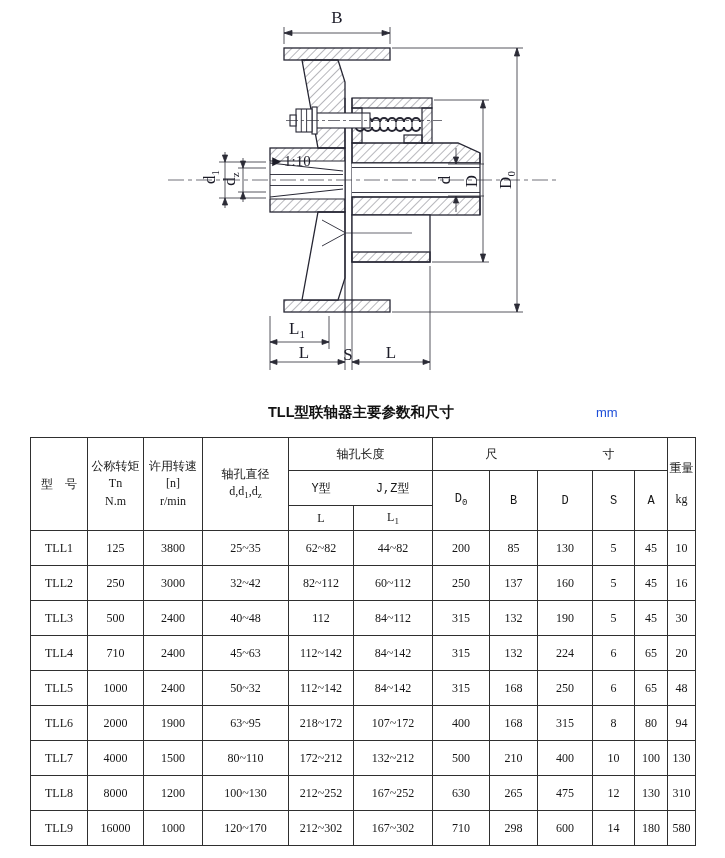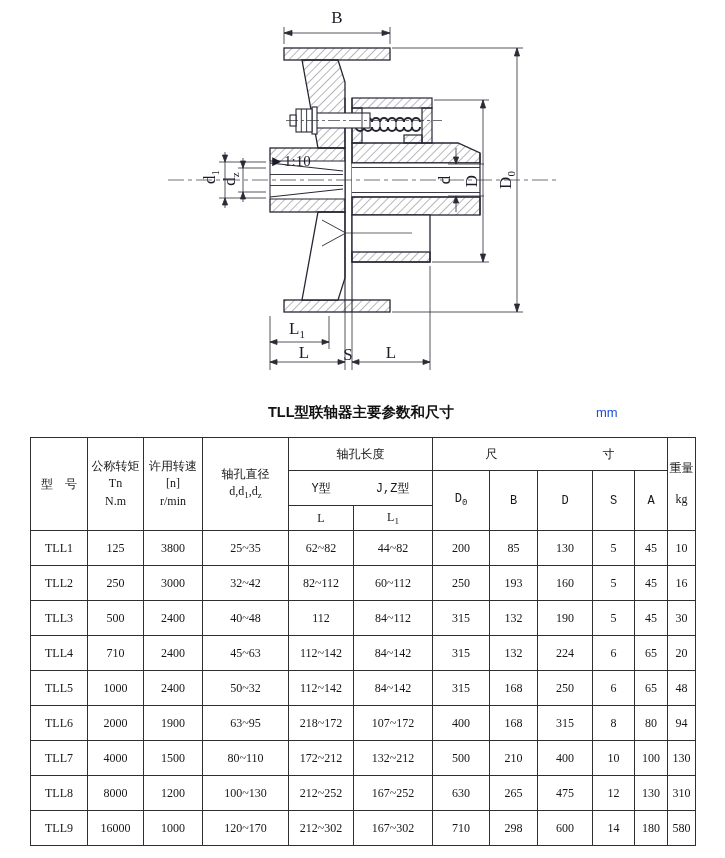--- a/index.html
+++ b/index.html
@@ -267,21 +267,21 @@
           <td>10</td>
         </tr>
         <tr>
           <td>TLL2</td>
           <td>250</td>
           <td>3000</td>
           <td>32~42</td>
           <td>82~112</td>
           <td>60~112</td>
           <td>250</td>
-          <td>193</td>
+          <td>137</td>
           <td>160</td>
           <td>5</td>
           <td>45</td>
           <td>16</td>
         </tr>
         <tr>
           <td>TLL3</td>
           <td>500</td>
           <td>2400</td>
           <td>40~48</td>

